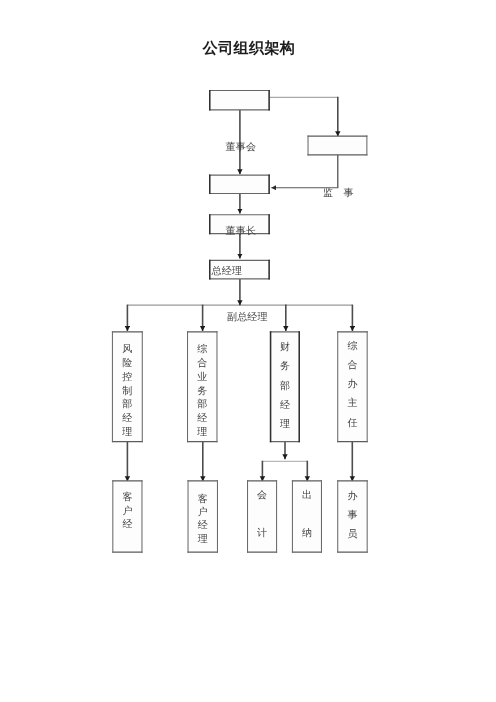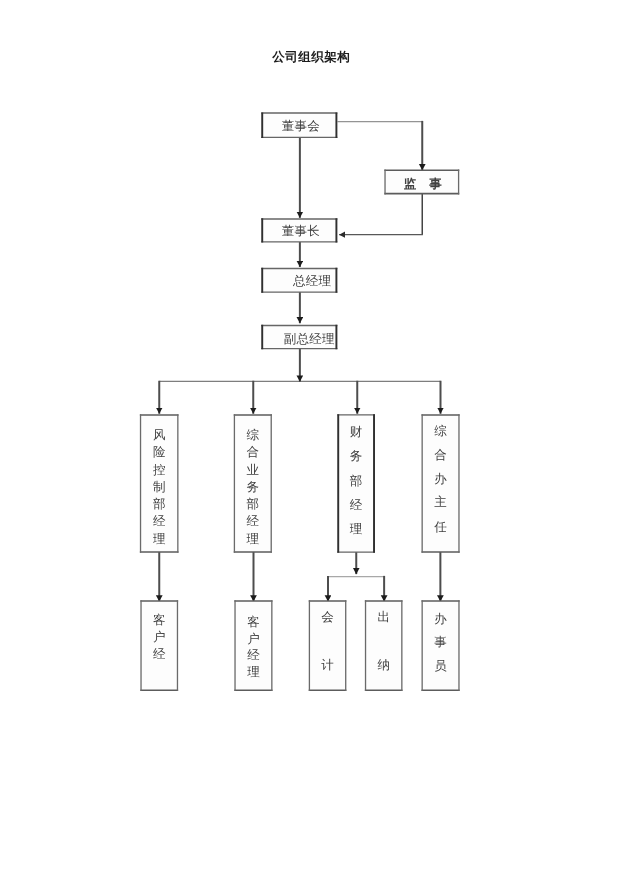--- a/index.html
+++ b/index.html
@@ -2,27 +2,27 @@
 <html><head>
 <meta charset="utf-8">
 <style>
   html,body{margin:0;padding:0;}
   body{width:496px;height:702px;background:#ffffff;overflow:hidden;
        font-family:"Liberation Serif",serif;
        -webkit-font-smoothing:antialiased;}
   #canvas{position:relative;width:496px;height:702px;}
   .title{position:absolute;left:1px;top:39px;width:496px;text-align:center;
          font-family:"Liberation Sans",sans-serif;font-weight:bold;
-         font-size:10px;color:#1c1c1c;letter-spacing:0.4px;}
+         font-size:15px;color:#1c1c1c;letter-spacing:0.4px;}
   svg.links{position:absolute;left:0;top:0;width:496px;height:702px;}
   .node{position:absolute;box-sizing:border-box;background:transparent;
         border:0;font-size:10px;color:#404040;line-height:1;}
   .node .lbl{position:absolute;left:0;top:0;width:100%;height:100%;
         display:flex;align-items:center;justify-content:center;}
-  .hnode .lbl{letter-spacing:0.2px;text-indent:2.7px;padding-top:2.2px;}
+  .hnode .lbl{letter-spacing:0.2px;text-indent:2.7px;padding-top:2.2px;margin-top:45px;}
   .vnode .lbl{display:block;width:100%;text-align:center;}
   .vnode .lbl .ch{display:block;}
 </style>
 </head>
 <body>
 
 <div id="canvas">
   <div class="title">公司组织架构</div>
   <svg class="links" viewBox="0 0 496 702">
     <defs>
@@ -134,26 +134,26 @@
           <path d="M337.2,480.8 H367.7 M337.2,552.1999999999999 H367.7" stroke="#5c5c5c" stroke-width="1.2" fill="none"></path>
           <path d="M337.72499999999997,480.2 V552.8 M367.175,480.2 V552.8" stroke="#6a6a6a" stroke-width="1.05" fill="none"></path>
         </g>
       </g>
   </svg>
   <div id="nodes">
       <div class="node hnode heavy" style="left: 209px; top: 89.9px; width: 60.9px; height: 20.5px;">
         <span class="lbl">董事会</span>
       </div>
       <div class="node hnode light" style="left: 307.5px; top: 135.6px; width: 59.9px; height: 19.9px;">
-        <span class="lbl" style="letter-spacing: 10.4px; text-indent: 12px; font-weight: bold;">监事</span>
+        <span class="lbl" style="letter-spacing: 10.4px; text-indent: 12px;">监事</span>
       </div>
       <div class="node hnode heavy" style="left: 209px; top: 174.6px; width: 60.9px; height: 19px;">
         <span class="lbl">董事长</span>
       </div>
-      <div class="node hnode heavy" style="left: 218px; top: 214.2px; width: 60.9px; height: 20px;">
+      <div class="node hnode heavy" style="left: 195px; top: 214.2px; width: 60.9px; height: 20px;">
         <span class="lbl">总经理</span>
       </div>
       <div class="node hnode heavy" style="left: 209px; top: 259.8px; width: 74px; height: 19.6px;">
         <span class="lbl">副总经理</span>
       </div>
       <div class="node vnode light" style="left: 111.9px; top: 331.3px; width: 30.9px; height: 110.9px;">
         <span class="lbl" style="margin-top: 10.8px; line-height: 13.85px;">
           <span class="ch">风</span>
           <span class="ch">险</span>
           <span class="ch">控</span>

